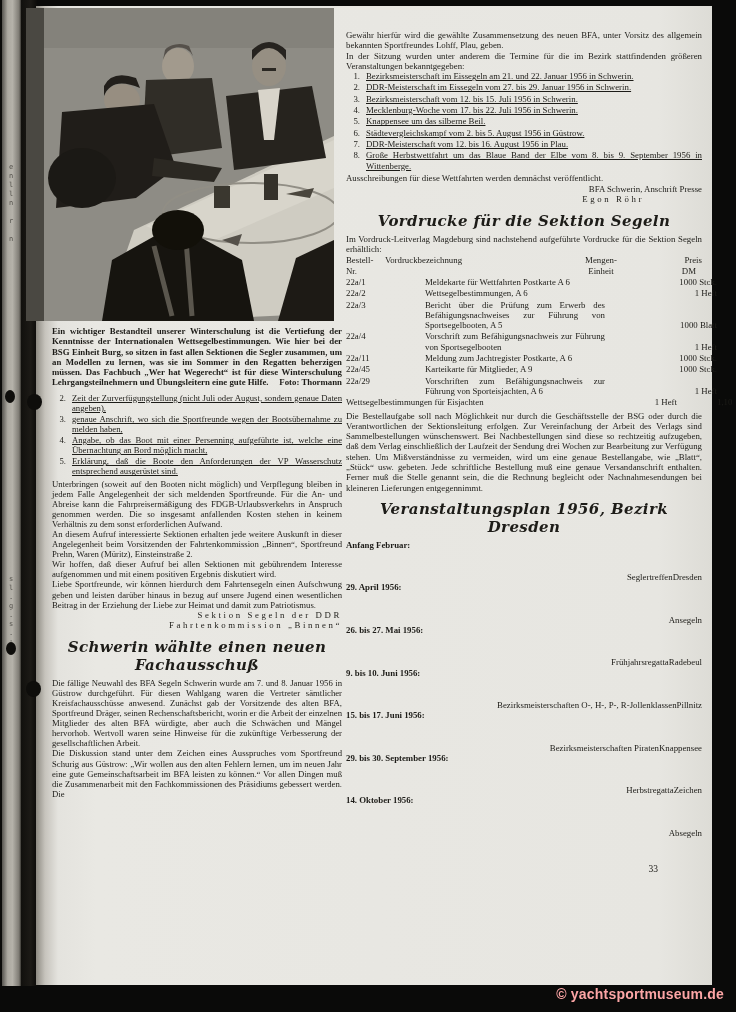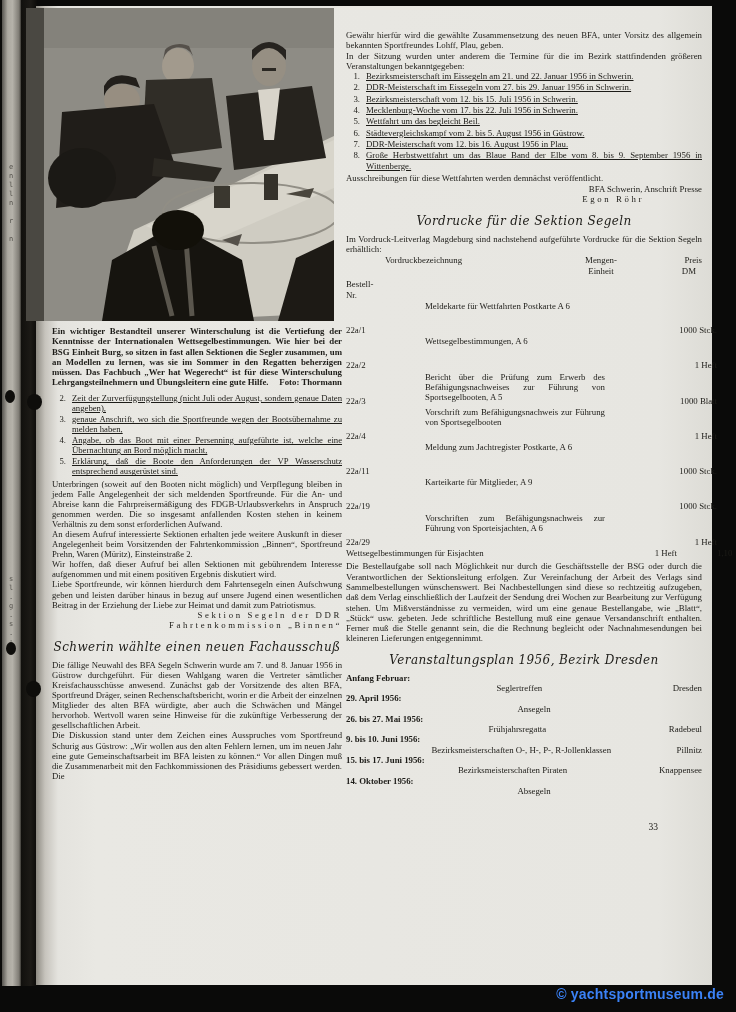--- a/index.html
+++ b/index.html
@@ -52,49 +52,49 @@
   .numlist{margin:0 0 2px 0;}
   .numlist .li{display:flex;margin:0 0 1px 0;}
   .numlist .num{flex:0 0 14px;text-align:right;margin-right:6px;}
   .numlist .txt{flex:1;text-align:justify;text-decoration:underline;}
   
   .sig{text-align:right;letter-spacing:2.6px;font-size:8.8px;line-height:10.5px;}
   .byline-right{text-align:right;margin-top:1px;}
   .byline-name{text-align:right;padding-right:58px;letter-spacing:2.6px;}
   
   .script-head{
-    font-family:"DejaVu Serif",serif;font-style:italic;font-weight:400;
-    font-size:12px;line-height:18px;text-align:center;letter-spacing:.4px;
+    font-family:"DejaVu Serif",serif;font-style:italic;font-weight:700;
+    font-size:15px;line-height:18px;text-align:center;letter-spacing:.4px;
     margin:7px 0 4px 0;text-align:center;
   }
   
   .vtable{margin:1px 0 3px 0;}
   .vt-head{display:flex;margin-bottom:1px;}
   .vt-row{display:flex;margin-bottom:1px;gap:40px;}
-  .c-nr{flex:0 0 34px;margin-right:5px;margin-top:24px;}
+  .c-nr{flex:0 0 34px;margin-right:5px;}
   .c-desc{flex:0 0 180px;text-align:justify;}
   .c-desc-full{flex:0 0 219px;text-align:justify;}
   .c-qty{flex:0 0 72px;text-align:right;align-self:flex-end;}
   .c-price{flex:1;text-align:right;align-self:flex-end;}
   .vt-head .c-qty,.vt-head .c-price{align-self:flex-start;text-align:center;}
   .vt-head .c-price{text-align:right;}
   .vt-head .hd2{text-align:center;}
   .vt-head .c-price .hd2{padding-right:6px;}
   
   .sched{margin-top:2px;}
   .sched .date{text-align:left;font-weight:bold;}
   .sched .evline{display:flex;align-items:flex-end;}
-  .sched .ev{padding-left:20px;flex:1;text-align:center;}
+  .sched .ev{padding-left:20px;flex:1;text-align:right;margin-top:22px;}
   .sched .pl{text-align:right;white-space:nowrap;}
   .pageno{text-align:right;padding-right:44px;margin-top:26px;font-size:9.5px;}
   
   .watermark{
     position:absolute;right:12px;top:986px;
     font-family:"Liberation Sans","DejaVu Sans",sans-serif;
-    font-weight:bold;font-size:14px;color:#3b82f6;letter-spacing:.2px;
+    font-weight:bold;font-size:14px;color:#fca5a5;letter-spacing:.2px;
   }
 </style>
 </head>
 <body>
 
 <div class="edge-strip"></div>
 <div class="edge-fragments top">e
 n
 l
 l
@@ -224,21 +224,21 @@
       <div class="li">
       <span class="num">3.</span>
       <span class="txt">Bezirksmeisterschaft vom 12. bis 15. Juli 1956 in Schwerin.</span>
     </div>
       <div class="li">
       <span class="num">4.</span>
       <span class="txt">Mecklenburg-Woche vom 17. bis 22. Juli 1956 in Schwerin.</span>
     </div>
       <div class="li">
       <span class="num">5.</span>
-      <span class="txt">Wettfahrt um das begleicht Beil.</span>
+      <span class="txt">Knappensee um das silberne Beil.</span>
     </div>
       <div class="li">
       <span class="num">6.</span>
       <span class="txt">Städtevergleichskampf vom 2. bis 5. August 1956 in Güstrow.</span>
     </div>
       <div class="li">
       <span class="num">7.</span>
       <span class="txt">DDR-Meisterschaft vom 12. bis 16. August 1956 in Plau.</span>
     </div>
       <div class="li">
@@ -287,21 +287,21 @@
         <span class="c-qty">1 Heft</span>
         <span class="c-price"></span>
       </div>
         <div class="vt-row">
         <span class="c-nr">22a/11</span>
         <span class="c-desc">Meldung zum Jachtregister Postkarte, A 6</span>
         <span class="c-qty">1000 Stck.</span>
         <span class="c-price">57,70</span>
       </div>
         <div class="vt-row">
-        <span class="c-nr">22a/19</span>
+        <span class="c-nr">22a/45</span>
         <span class="c-desc">Karteikarte für Mitglieder, A 9</span>
         <span class="c-qty">1000 Stck.</span>
         <span class="c-price">25,06</span>
       </div>
         <div class="vt-row">
         <span class="c-nr">22a/29</span>
         <span class="c-desc">Vorschriften zum Befähigungsnachweis zur Führung von Sporteisjachten, A 6</span>
         <span class="c-qty">1 Heft</span>
         <span class="c-price">—,16</span>
       </div>
@@ -348,20 +348,27 @@
       </div>
     </div>
       <div>
       <div class="date">15. bis 17. Juni 1956:</div>
       <div class="evline">
         <span class="ev">Bezirksmeisterschaften Piraten</span>
         <span class="pl">Knappensee</span>
       </div>
     </div>
       <div>
+      <div class="date">29. bis 30. September 1956:</div>
+      <div class="evline">
+        <span class="ev">Herbstregatta</span>
+        <span class="pl">Zeichen</span>
+      </div>
+    </div>
+      <div>
       <div class="date">14. Oktober 1956:</div>
       <div class="evline">
         <span class="ev">Absegeln</span>
         <span class="pl"></span>
       </div>
     </div>
     </div>
 
   <div class="pageno">33</div>
 </div>

